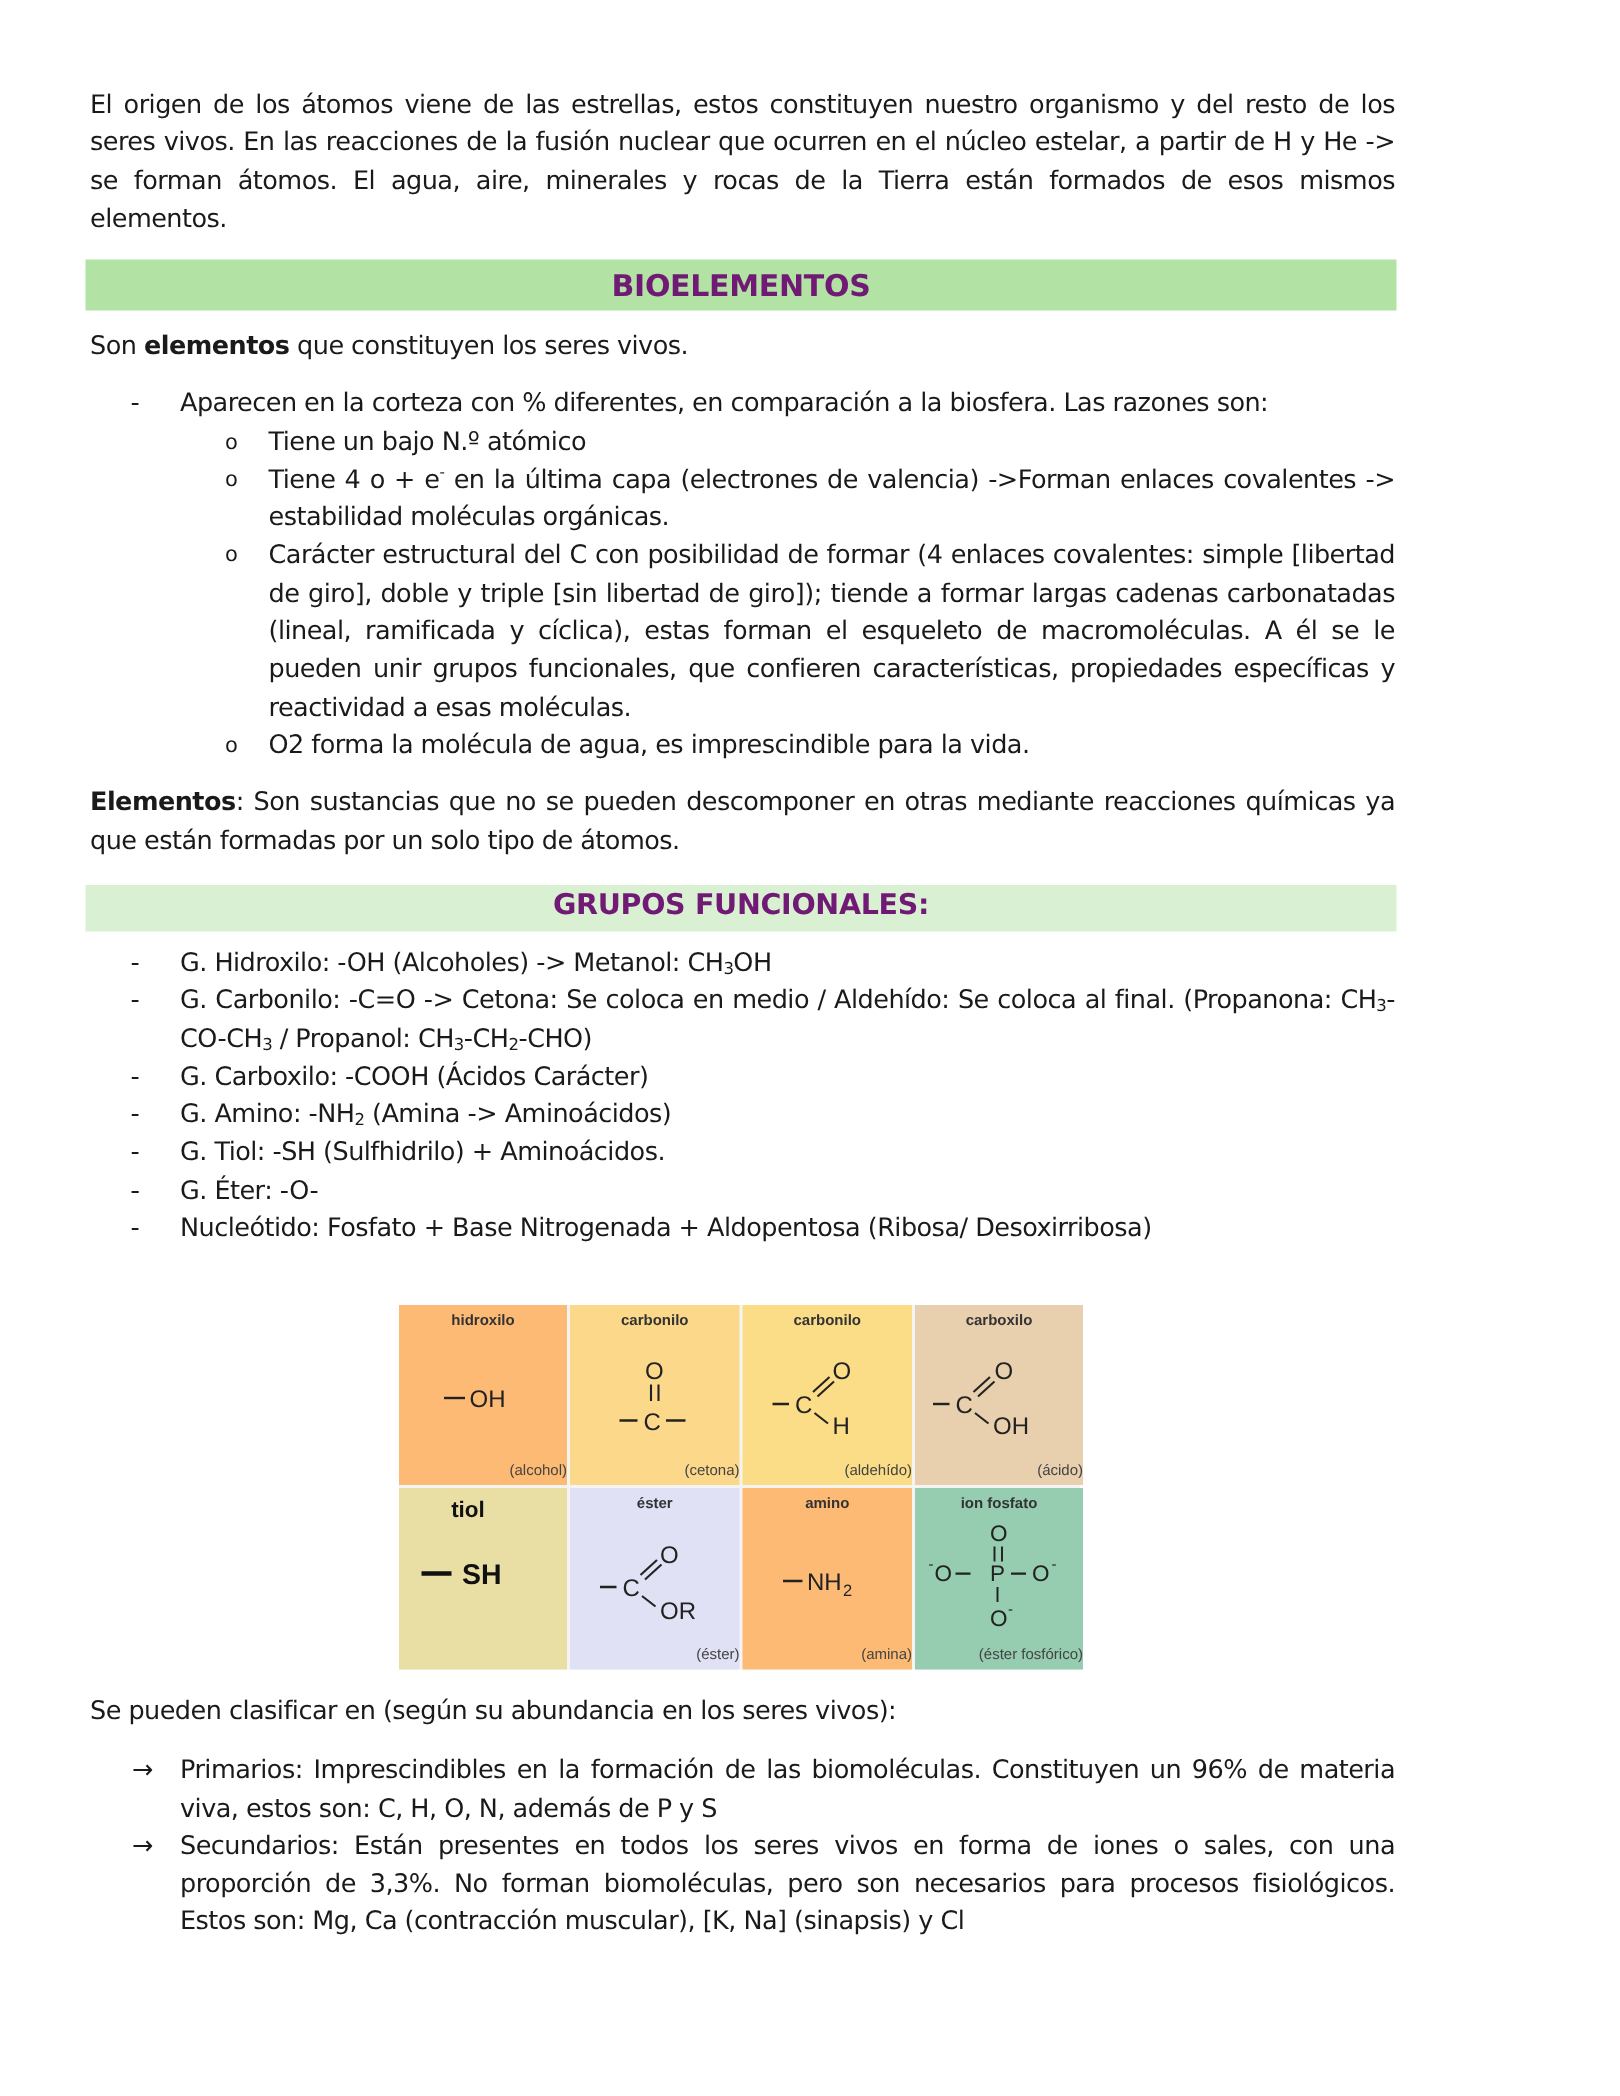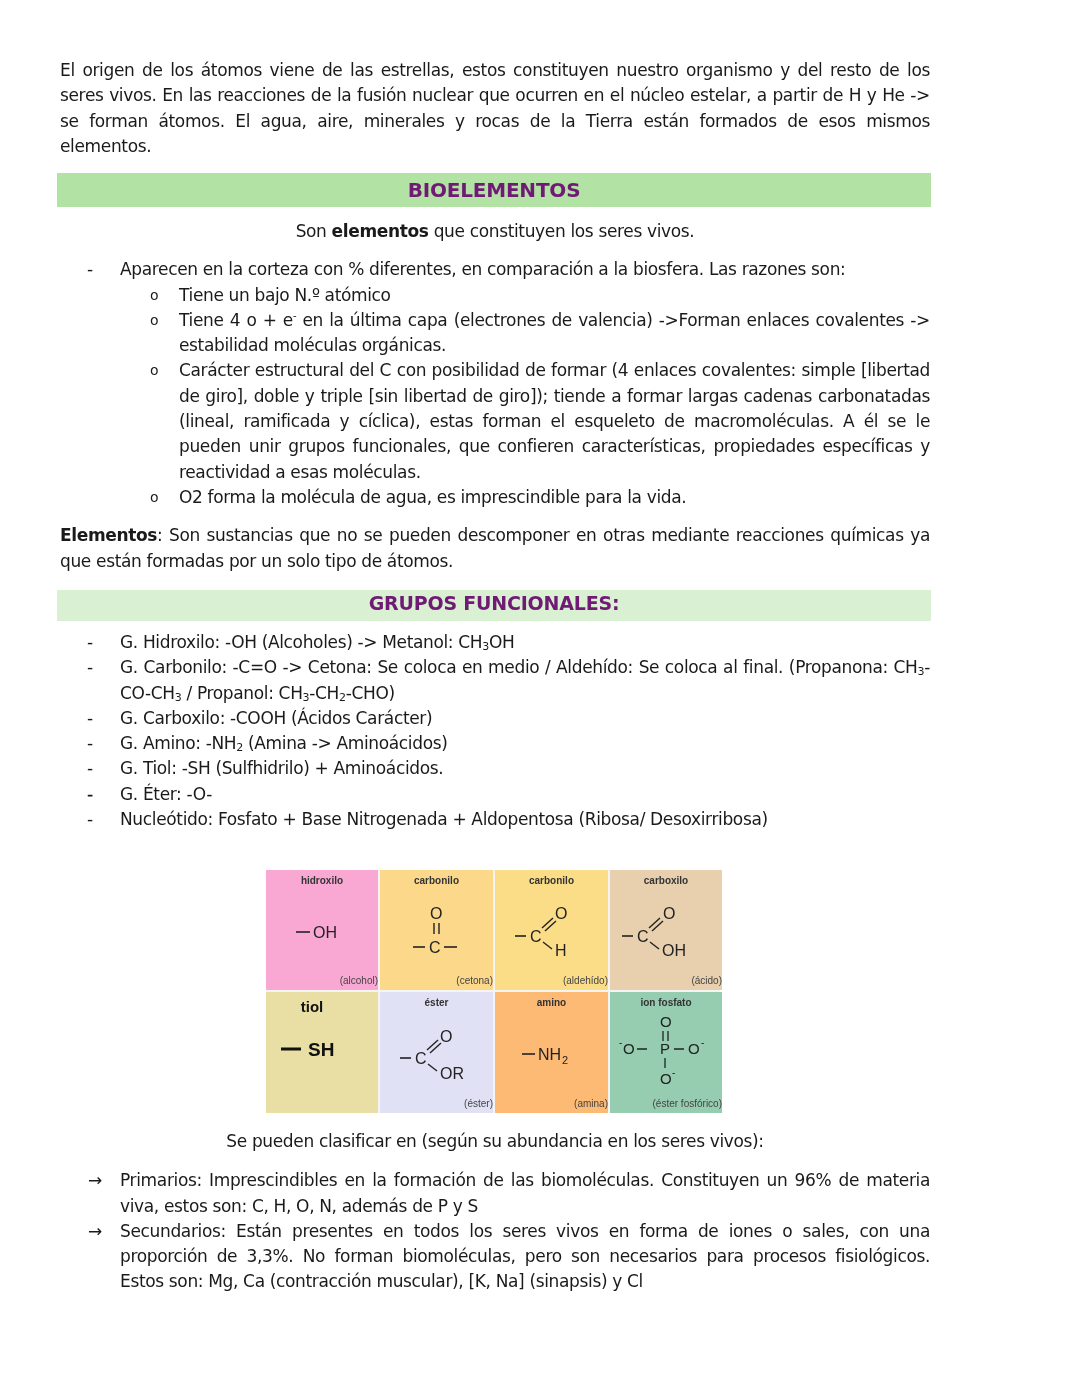--- a/index.html
+++ b/index.html
@@ -1,20 +1,20 @@
 <!DOCTYPE html>
 <html><head>
 <meta charset="utf-8">
 <style>
   html, body { margin: 0; padding: 0; background: #ffffff; }
   body {
     width: 1080px; height: 1397px; position: relative; overflow: hidden;
     font-family: "DejaVu Sans", sans-serif; color: #1a1a1a;
   }
-  p { margin: 0; font-size: 17px; line-height: 25.3px; letter-spacing: -0.35px; text-align: center; }
+  p { margin: 0; font-size: 17px; line-height: 25.3px; letter-spacing: -0.35px; }
   .just { text-align: justify; }
   .banner {
     position: absolute; left: 57px; width: 874px; text-align: center;
     font-weight: bold; color: #701a75;
   }
   .banner1 { top: 173px; height: 34px; background: #b3e2a5; font-size: 20px; line-height: 34px; letter-spacing: -0.2px; }
   .banner2 { top: 590px; height: 31px; background: #d9f0d2; font-size: 19px; line-height: 27px; letter-spacing: -0.2px; }
   .block { position: absolute; left: 60px; width: 870px; }
   .row { position: relative; font-size: 17px; line-height: 25.3px; letter-spacing: -0.35px; }
   .dash { position: absolute; left: 27px; top: 0; }
@@ -29,21 +29,21 @@
   
   .grid {
     position: absolute; left: 266px; top: 870px; width: 454px; height: 243px;
     display: grid; grid-template-columns: 112px 113px 113px 112px; grid-template-rows: 120px 121px;
     gap: 2px; background: #f4f4f4;
   }
   .cell { position: relative; font-family: "Liberation Sans", sans-serif; color: #222; }
   .cell .title { position: absolute; top: 5px; left: 0; right: 0; text-align: center; font-size: 10px; font-weight: bold; color: #333; }
   .cell .caption { position: absolute; bottom: 4px; left: 0; right: 0; text-align: right; font-size: 10px; color: #444; }
   .cell svg { position: absolute; left: 0; top: 0; }
-  .c-hidroxilo { background: #f9a8d4; padding-left: 20px; }
+  .c-hidroxilo { background: #fdba74; padding-left: 20px; }
   .c-cetona { background: #fcd88b; }
   .c-aldehido { background: #fbdd88; }
   .c-carboxilo { background: #e8cfae; }
   .c-tiol { background: #e9dfa4; }
   .c-ester { background: #e1e1f6; }
   .c-amino { background: #fdba74; }
   .c-fosfato { background: #96ccb0; }
   .c-tiol .title { font-size: 15px; top: 6px; left: -20px; color: #111; }
 </style>
 </head>

